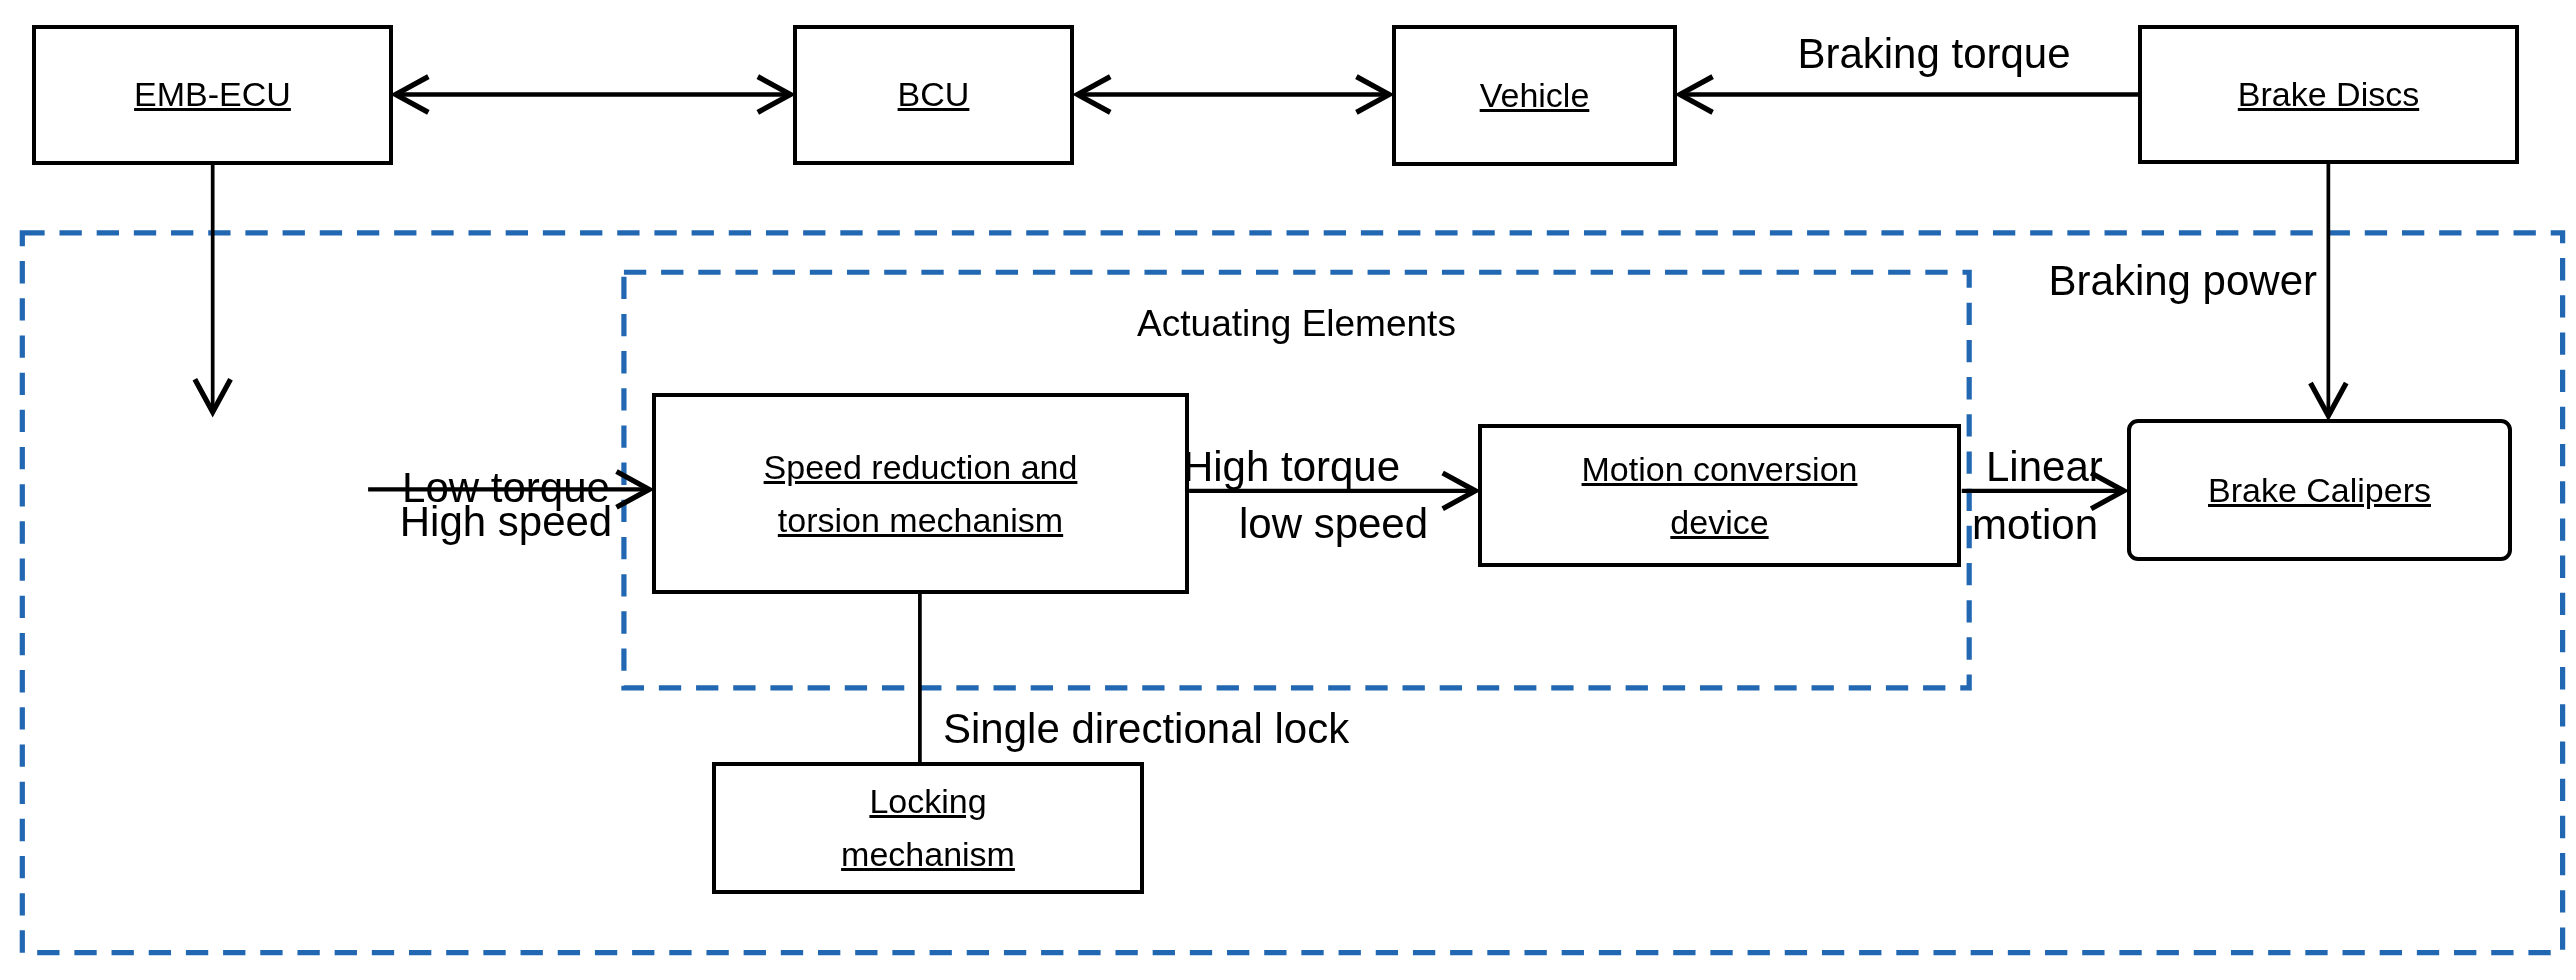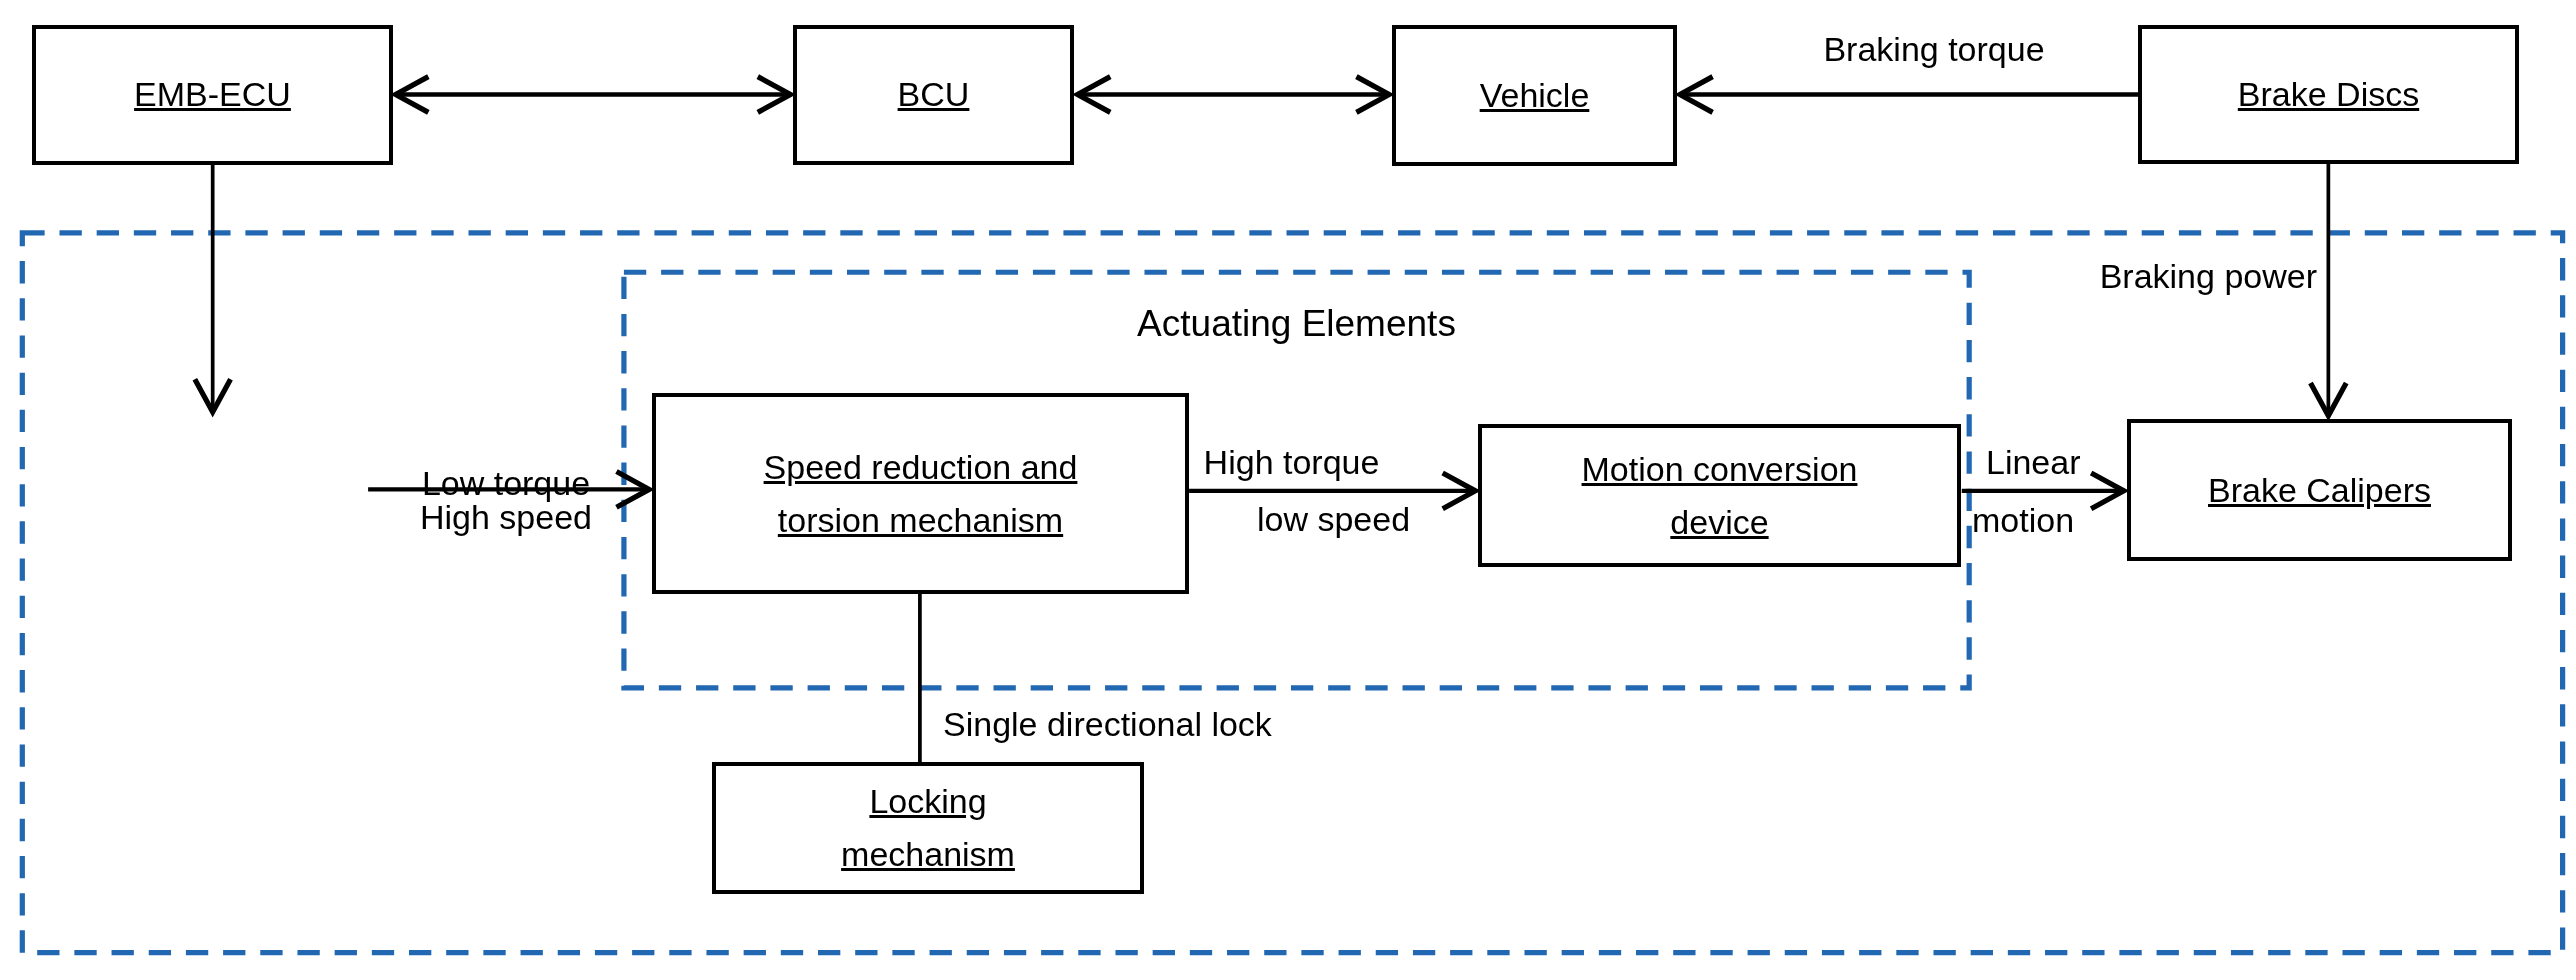--- a/index.html
+++ b/index.html
@@ -27,21 +27,21 @@
     text-align:center;
     font-size:34px;
     line-height:1.2;
     z-index:2;
     text-decoration:underline;
   }
   .node.multi{line-height:1.55;}
   .node span{display:block;white-space:nowrap;}
   .edge-label{
     position:absolute;
-    font-size:34px;
+    font-size:42px;
     line-height:1.15;
     white-space:nowrap;
     z-index:3;
   }
   .center{text-align:center;}
   .right{text-align:right;}
   .group-title{
     position:absolute;
     font-size:37px;
     font-weight:normal;
@@ -101,21 +101,21 @@
     </div>
   </div>
 
   <div class="node multi" style="left:1478px;top:424px;width:483px;height:143px;">
     <div>
       <span>Motion conversion</span>
       <span>device</span>
     </div>
   </div>
 
-  <div class="node" style="left:2127px;top:419px;width:385px;height:142px;">
+  <div class="node" style="left:2127px;top:419px;width:385px;height:142px;border-radius:11px;">
     <span>Brake Calipers</span>
   </div>
 
   <div class="node multi" style="left:712px;top:762px;width:432px;height:132px;">
     <div>
       <span>Locking</span>
       <span>mechanism</span>
     </div>
   </div>
 

